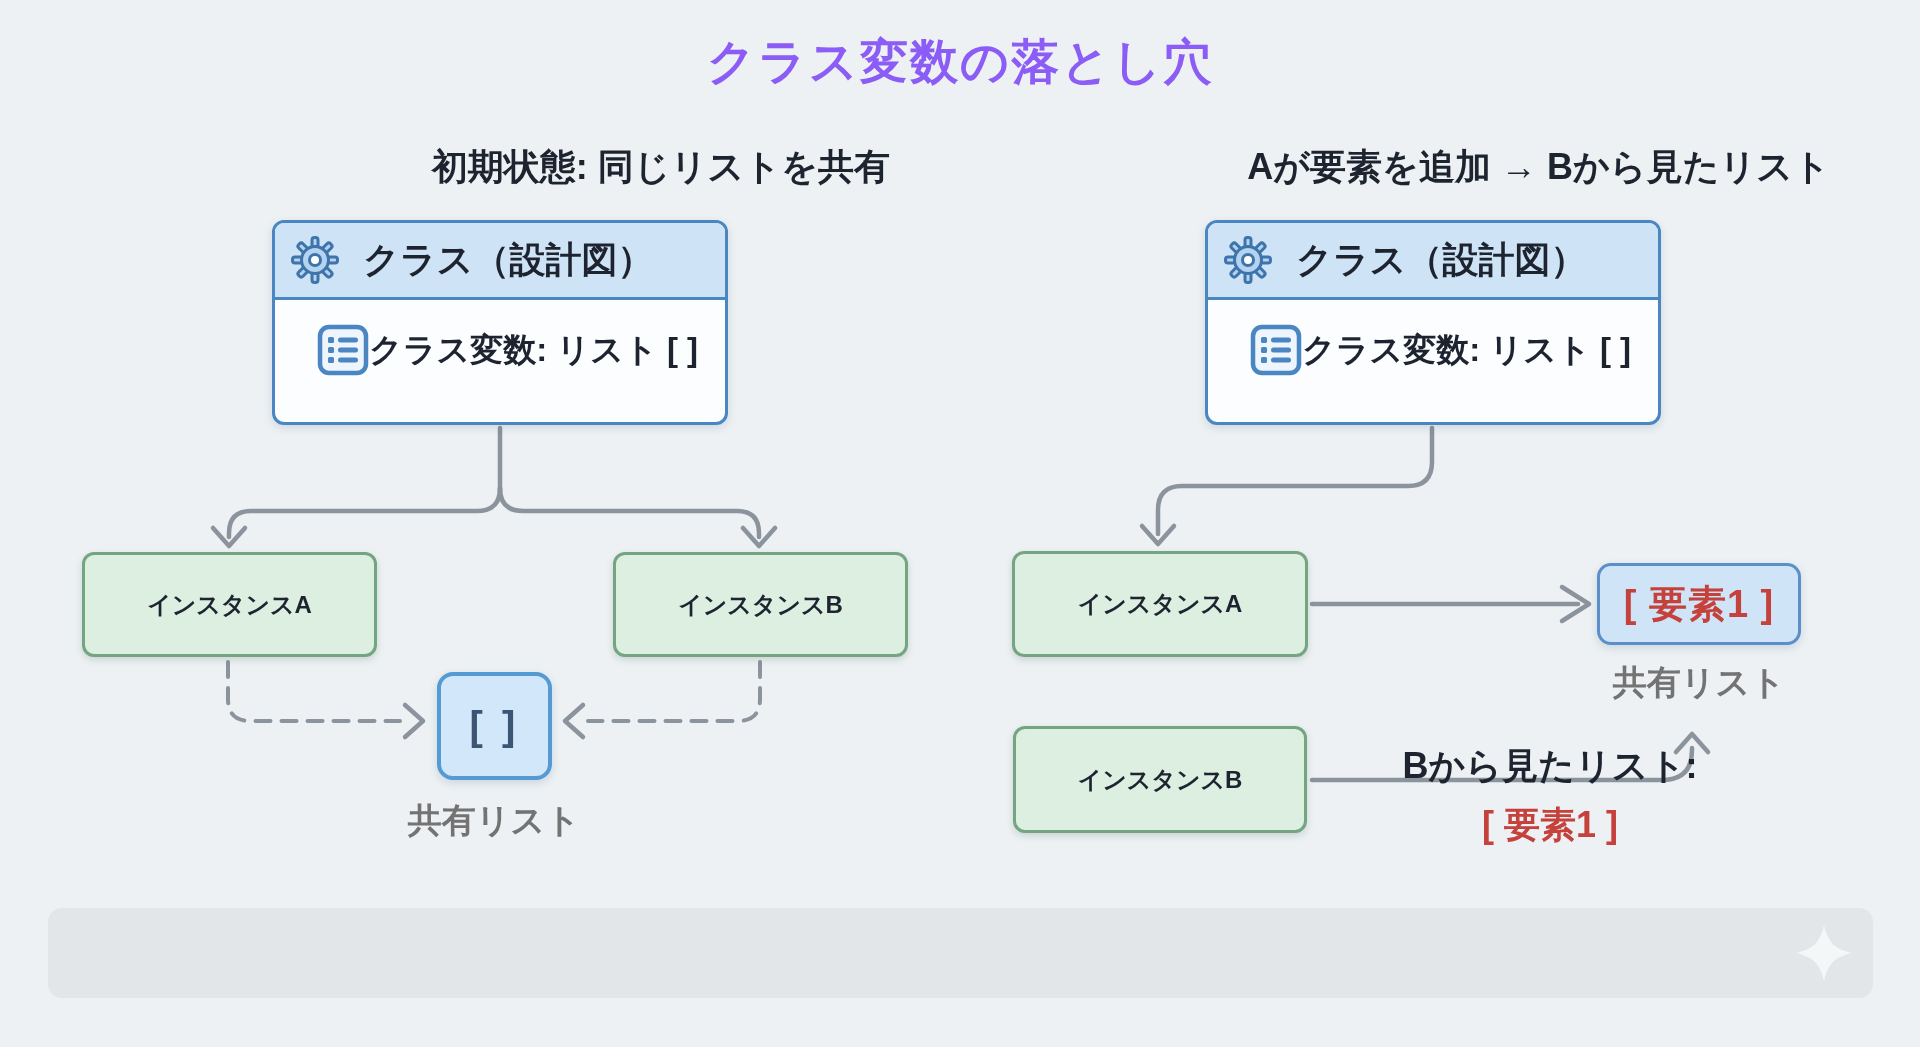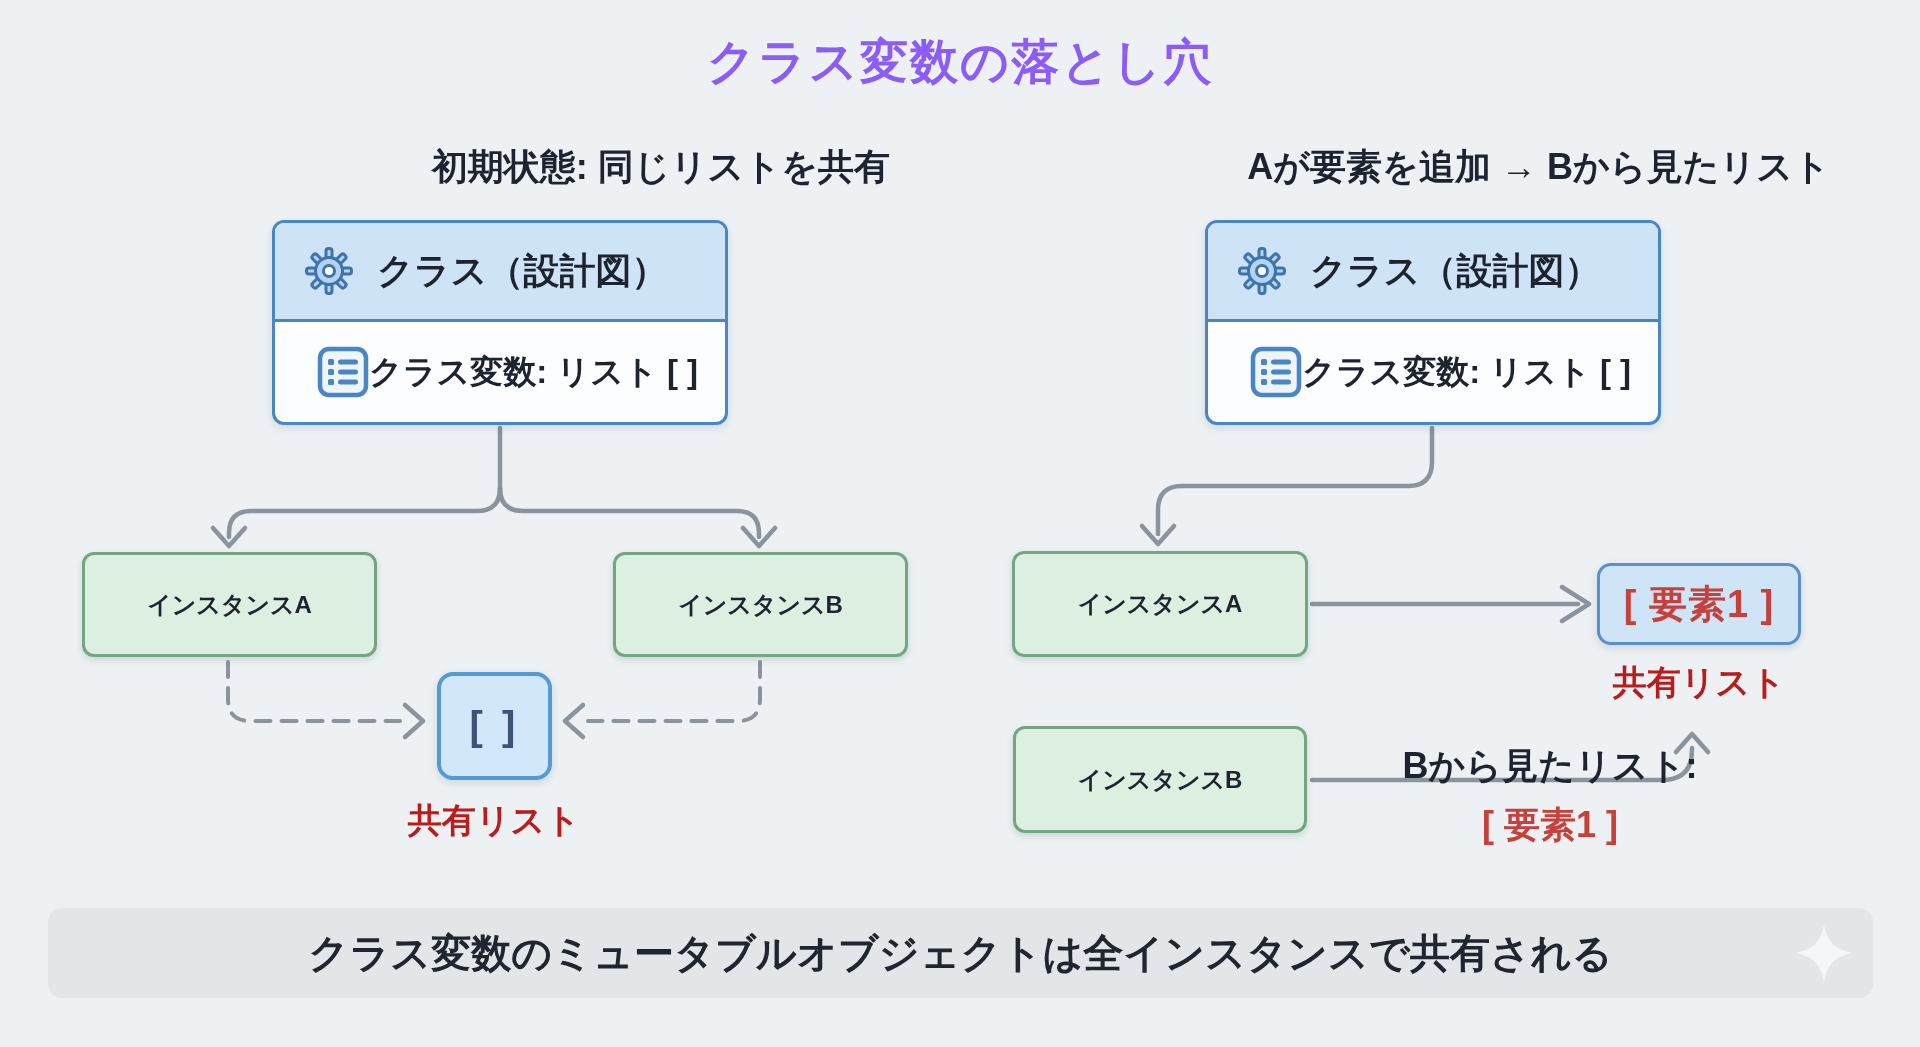--- a/index.html
+++ b/index.html
@@ -25,22 +25,22 @@
 
   
   .class-box{
     width:456px;height:205px;top:220px;
     background:#fbfdff;
     border:3px solid #4a86c2;border-radius:12px;
     box-shadow:0 3px 9px rgba(70,100,140,.18);
     box-sizing:border-box;overflow:hidden;
   }
   .class-box .hdr{
-    height:99px;background:#cfe3f6;border-bottom:3px solid #4a86c2;
-    display:flex;align-items:center;padding-left:30px;gap:24px;
+    height:77px;background:#cfe3f6;border-bottom:3px solid #4a86c2;
+    display:flex;align-items:center;padding-left:16px;gap:24px;
     box-sizing:border-box;
   }
   .class-box .hdr .t{font-size:36px;font-weight:700;color:#1d2430;}
   .class-box .bdy{
     height:100px;display:flex;align-items:center;padding-left:34px;
     box-sizing:border-box;
     margin-left:8px;
   }
   .class-box .bdy .t{font-size:33px;font-weight:600;color:#1d2430;}
 
@@ -65,21 +65,21 @@
   }
   .shared-filled{
     left:1597px;top:563px;width:204px;height:82px;
     background:#cfe4f7;border:3px solid #5b8fc9;border-radius:14px;
     box-sizing:border-box;
     display:flex;align-items:center;justify-content:center;
     font-size:38px;font-weight:700;color:#c5413c;letter-spacing:1px;
     box-shadow:0 3px 8px rgba(70,100,140,.2);
   }
   .shared-label{
-    text-align:center;font-size:34px;font-weight:700;color:#b91c1c;
+    text-align:center;font-size:34px;font-weight:700;color:#737373;
   }
   .bview{
     left:1240px;top:806px;width:620px;height:44px;
     display:flex;justify-content:flex-end;align-items:center;gap:10px;
     font-size:36px;font-weight:700;flex-direction:column;
   }
   .bview .red{color:#c5413c;}
 
   
   .banner{
@@ -212,17 +212,16 @@
 
 <div class="abs shared-filled">[ 要素1 ]</div>
 <div class="abs shared-label" style="left:1584px;top:660px;width:230px;">共有リスト</div>
 
 <div class="abs bview">
   <span>Bから見たリスト:</span>
   <span class="red">[ 要素1 ]</span>
 </div>
 
 <div class="abs banner">
-  <span class="t">クラス変数のミュータブルオブジェクトは全インスタンスで共有される</span>
   <svg class="spark" viewBox="0 0 64 64">
     <path d="M32 3 C36.5 21.5 42.5 27.5 61 32 C42.5 36.5 36.5 42.5 32 61 C27.5 42.5 21.5 36.5 3 32 C21.5 27.5 27.5 21.5 32 3 Z" fill="#f4f7f8"></path>
   </svg>
 </div>
 
 </body></html>

